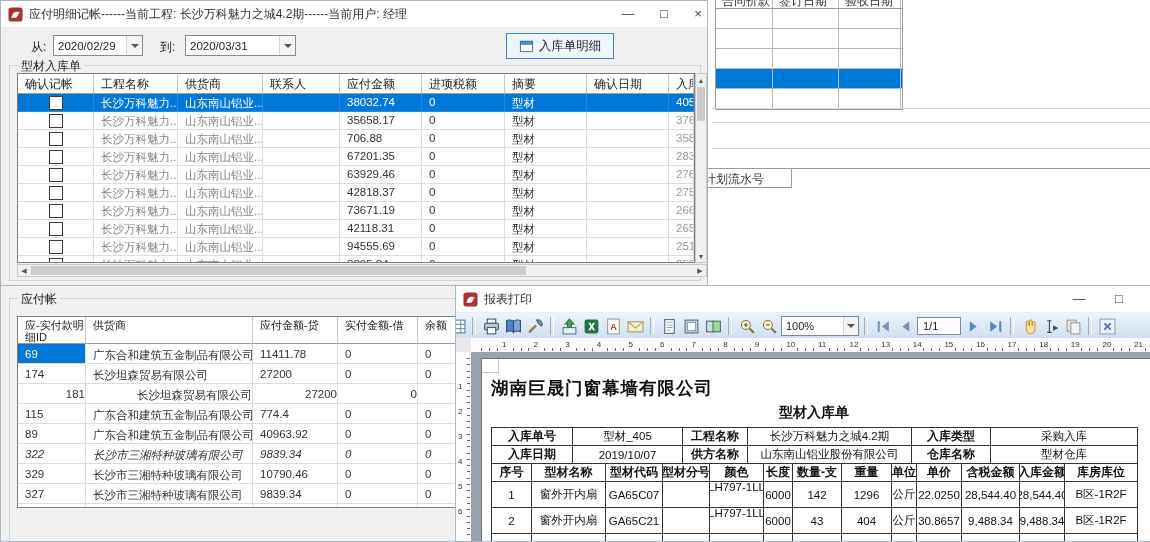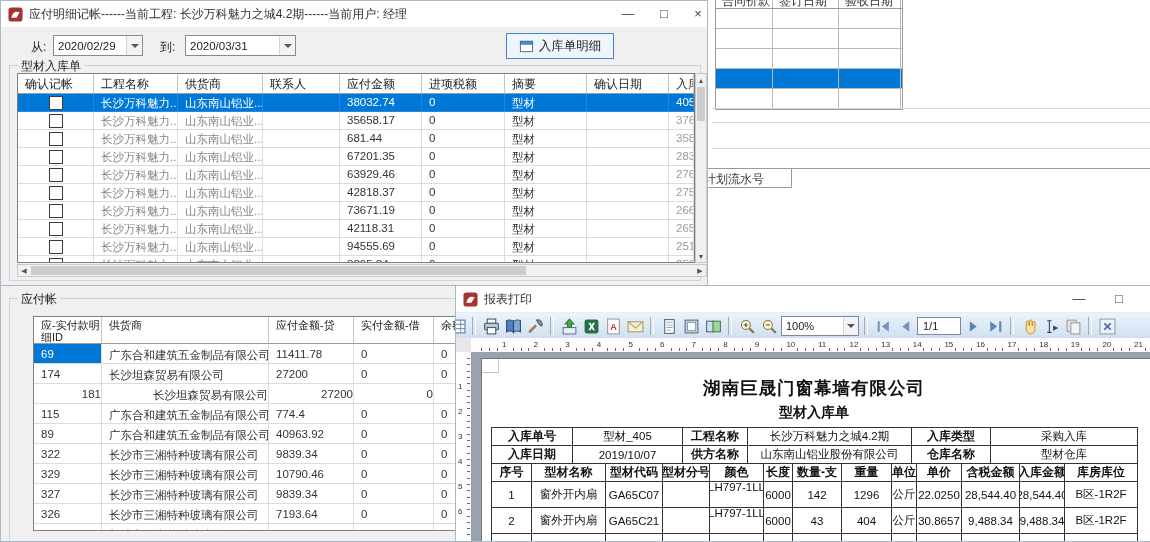--- a/index.html
+++ b/index.html
@@ -59,21 +59,21 @@
            align-items:center;padding-left:5px;box-sizing:border-box;flex:0 0 auto}
   #corner{position:absolute;left:0;top:52px;width:15px;height:14px;background:#e8e8e8;border-bottom:1px solid #98a4b0}
   #hruler{position:absolute;left:15px;top:52px;right:0;height:14px;background:#fdfdfd;border-bottom:1px solid #98a4b0;overflow:hidden}
   #vruler{position:absolute;left:0;top:66px;width:15px;bottom:0;background:#fdfdfd;border-right:1px solid #98a4b0;overflow:hidden}
   .rnum{position:absolute;font-size:8px;color:#333}
   .htick{position:absolute;bottom:1px;width:1px;height:3px;background:#667}
   .vtick{position:absolute;right:1px;height:1px;width:3px;background:#667}
   #canvas{position:absolute;left:15px;top:66px;right:0;bottom:0;background:#9aa3ad;overflow:hidden}
   #page{position:absolute;left:10px;top:6px;width:668px;height:210px;background:#fff;border:1px solid #6a7682}
   #pgcorner{position:absolute;left:0;top:0;width:16px;height:13px;border-right:1px solid #c5c5c5;border-bottom:1px solid #c5c5c5}
-  #rpt-company{position:absolute;left:9px;top:17px;width:646px;text-align:center;font-size:17.5px;font-weight:bold;letter-spacing:1px;color:#111}
+  #rpt-company{position:absolute;left:9px;top:17px;width:646px;text-align:left;font-size:17.5px;font-weight:bold;letter-spacing:1px;color:#111}
   #rpt-title{position:absolute;left:9px;top:45px;width:646px;text-align:center;font-size:14px;font-weight:bold;color:#111}
   #rpt-info,#rpt-grid{position:absolute;left:9px;display:grid;border-left:1px solid #333;border-top:1px solid #333;background:#fff}
   #rpt-info{top:68px}
   #rpt-grid{top:104px}
   .rcell{border-right:1px solid #333;border-bottom:1px solid #333;display:flex;align-items:center;justify-content:center;
          font-size:11.5px;white-space:nowrap;overflow:hidden;box-sizing:border-box;color:#111}
   .rcell.lab{font-weight:bold;font-size:12px}
   .rcell.hi{align-items:flex-start;line-height:11px}
   
   #bgwin{position:absolute;left:0;top:0;width:1150px;height:542px;background:#fff;z-index:0}
@@ -204,21 +204,21 @@
           <div class="cell b"></div>
           <div class="cell dim">376</div>
         </div>
         <div class="trow" style="grid-template-columns: 76px 84px 85px 77px 82px 83px 82px 82px 25px; height: 18px;">
           <div class="cell cbcell">
             <div class="cbox"></div>
           </div>
           <div class="cell g">长沙万科魅力...</div>
           <div class="cell g">山东南山铝业...</div>
           <div class="cell g"></div>
-          <div class="cell b">681.44</div>
+          <div class="cell b">706.88</div>
           <div class="cell b">0</div>
           <div class="cell b">型材</div>
           <div class="cell b"></div>
           <div class="cell dim">358</div>
         </div>
         <div class="trow" style="grid-template-columns: 76px 84px 85px 77px 82px 83px 82px 82px 25px; height: 18px;">
           <div class="cell cbcell">
             <div class="cbox"></div>
           </div>
           <div class="cell g">长沙万科魅力...</div>
@@ -319,21 +319,21 @@
     <div class="sarrow" style="left:1px;top:0;width:10px;height:11px">◀</div>
     <div class="sthumb" style="left:13px;top:1px;width:495px;height:9px"></div>
     <div class="sarrow" style="right:1px;top:0;width:10px;height:11px">▶</div>
   </div>
 </div>
 
 <div id="win2" class="window">
   <div class="grp" style="left:8px;top:12px;width:780px;height:360px">
     <span class="grplabel">应付帐</span>
   </div>
-  <div class="twrap" id="w2wrap" style="left:32px;top:30px;width:463px;height:215px">
+  <div class="twrap" id="w2wrap" style="left:16px;top:30px;width:463px;height:192px">
     <div class="ghead" id="w2-head" style="grid-template-columns: 68px 167px 85px 80px 61px;">
         <div class="hcell">应-实付款明细ID</div>
         <div class="hcell">供货商</div>
         <div class="hcell">应付金额-贷</div>
         <div class="hcell">实付金额-借</div>
         <div class="hcell">余额</div>
       </div>
     <div id="w2-rows">
         <div class="trow" style="grid-template-columns: 68px 167px 85px 80px 61px; height: 20px;">
           <div class="cell idsel">69</div>
@@ -363,21 +363,21 @@
           <div class="cell">0</div>
           <div class="cell">0</div>
         </div>
         <div class="trow" style="grid-template-columns: 68px 167px 85px 80px 61px; height: 20px;">
           <div class="cell">89</div>
           <div class="cell">广东合和建筑五金制品有限公司</div>
           <div class="cell">40963.92</div>
           <div class="cell">0</div>
           <div class="cell">0</div>
         </div>
-        <div class="trow" style="grid-template-columns: 68px 167px 85px 80px 61px; height: 20px;">
+        <div class="trow" style="grid-template-columns: 68px 167px 85px 80px 61px; height: 20px; font-style: italic;">
           <div class="cell">322</div>
           <div class="cell">长沙市三湘特种玻璃有限公司</div>
           <div class="cell">9839.34</div>
           <div class="cell">0</div>
           <div class="cell">0</div>
         </div>
         <div class="trow" style="grid-template-columns: 68px 167px 85px 80px 61px; height: 20px;">
           <div class="cell">329</div>
           <div class="cell">长沙市三湘特种玻璃有限公司</div>
           <div class="cell">10790.46</div>

